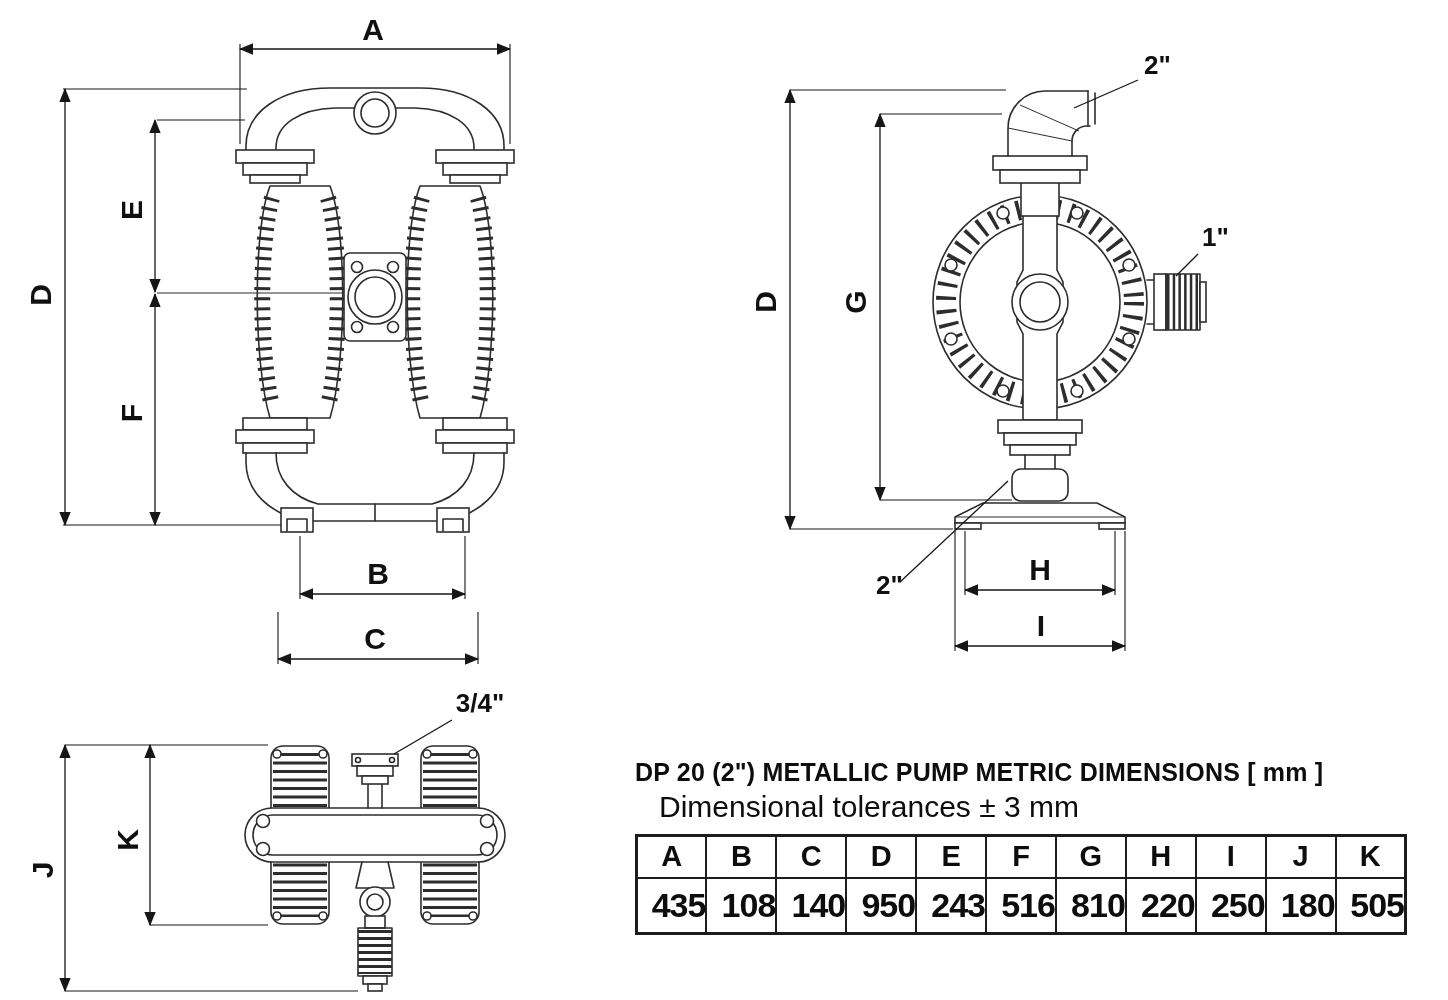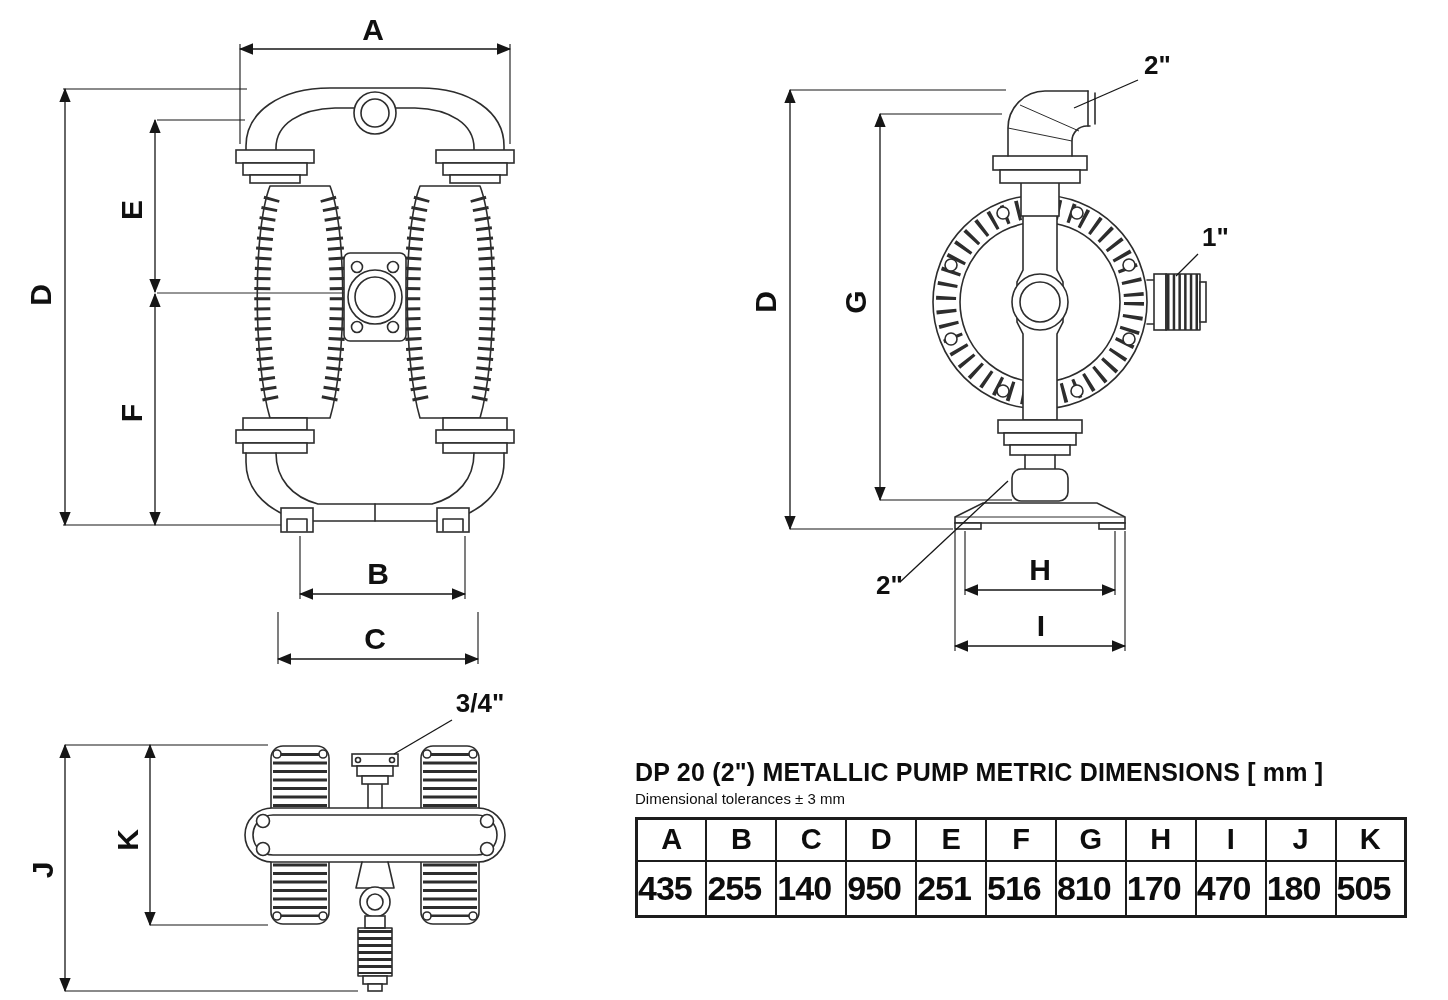--- a/index.html
+++ b/index.html
@@ -13,25 +13,25 @@
   .ln   { fill:none; stroke:#2d2d2d; stroke-width:1.6; stroke-linecap:round; stroke-linejoin:round; }
   .lnf  { fill:#ffffff; stroke:#2d2d2d; stroke-width:1.6; }
   .thin { fill:none; stroke:#2d2d2d; stroke-width:1; }
   .dim  { fill:none; stroke:#161616; stroke-width:1.3; }
   .ext  { fill:none; stroke:#161616; stroke-width:1.1; }
   .fins { fill:none; stroke:#2d2d2d; }
   .dimlbl  { font-family:"Liberation Sans",sans-serif; font-size:30px; font-weight:bold; fill:#101010; }
   .portlbl { font-family:"Liberation Sans",sans-serif; font-size:26px; font-weight:bold; fill:#101010; }
   .table-block { position:absolute; left:635px; top:758px; width:772px; color:#0d0d0d; }
   .tbl-title { font-size:25px; font-weight:bold; letter-spacing:0.2px; white-space:nowrap; }
-  .tbl-sub   { font-size:15px; margin-top:3px; }
+  .tbl-sub   { font-size:30px; margin-top:3px;margin-left:24px; }
   table.dims { border-collapse:collapse; margin-top:10px; width:772px; table-layout:fixed;
                border:3px solid #1c1c1c; }
   table.dims th { border:2px solid #1c1c1c; font-size:29px; font-weight:bold; height:42px; text-align:center; }
-  table.dims td { border:2px solid #1c1c1c; font-size:34px; font-weight:700; height:56px; text-align:left; letter-spacing:-1px; }
+  table.dims td { border:2px solid #1c1c1c; font-size:34px; font-weight:700; height:56px; text-align:right; letter-spacing:-1px; }
 </style>
 </head>
 <body>
 
 <div class="canvas">
 
   <svg class="view" style="left:0;top:0" width="540" height="680" viewBox="0 0 540 680">
     <defs>
       <marker id="fa" viewBox="0 0 10 8" refX="9.2" refY="4" markerWidth="11" markerHeight="8.8" orient="auto-start-reverse">
         <path d="M0,0 L10,4 L0,8 Z" fill="#161616"></path>
@@ -300,28 +300,28 @@
         <th>E</th>
         <th>F</th>
         <th>G</th>
         <th>H</th>
         <th>I</th>
         <th>J</th>
         <th>K</th>
       </tr>
       <tr>
         <td>435</td>
-        <td>255</td>
+        <td>108</td>
         <td>140</td>
         <td>950</td>
-        <td>251</td>
+        <td>243</td>
         <td>516</td>
         <td>810</td>
-        <td>170</td>
-        <td>470</td>
+        <td>220</td>
+        <td>250</td>
         <td>180</td>
         <td>505</td>
       </tr>
     </tbody>
       </table>
   </div>
 
 </div>
 
 </body></html>

